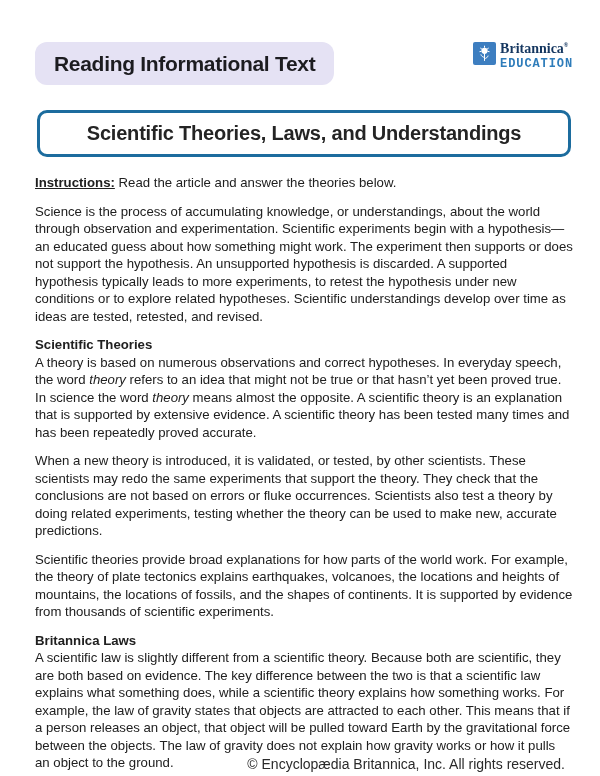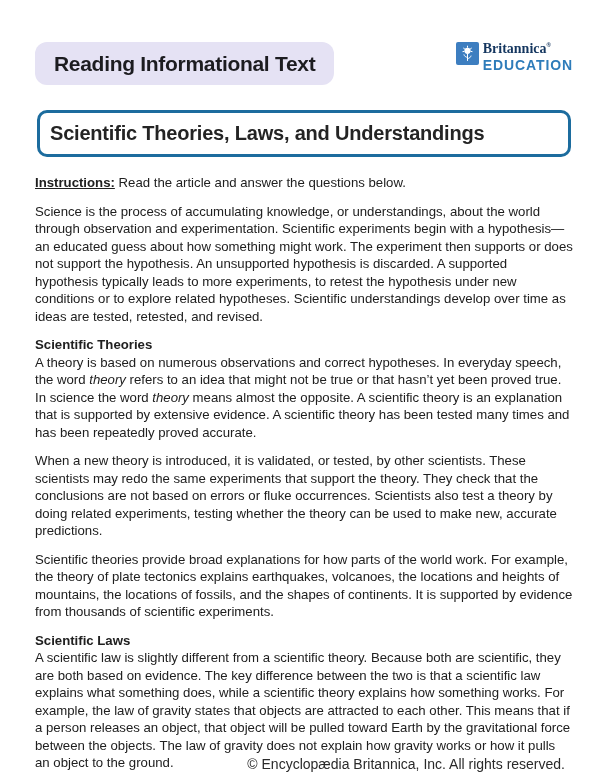--- a/index.html
+++ b/index.html
@@ -36,31 +36,31 @@
     flex:0 0 auto;
   }
   .logo-text { display:flex; flex-direction:column; }
   .brand-row {
     font-family:"Liberation Serif", serif;
     font-weight:bold; font-size:14px; line-height:1;
     color:#14365f;
   }
   .reg { font-size:6px; vertical-align:super; font-family:"Liberation Sans", sans-serif; }
   .division {
-    font-size:14px; font-weight:bold; letter-spacing:0.9px;
-    color:#2e7cba; line-height:1; margin-top:2px;
+    font-size:12px; font-weight:bold; letter-spacing:0.9px;
+    color:#2e7cba; line-height:1; margin-top:2px;font-family:Liberation Mono, monospace;
   }
 
   
   .title-box {
     margin:25px 2px 0 2px;
     border:3px solid #1c6c9e;
     border-radius:10px;
     padding:8px 10px 9px;
-    text-align:left;
+    text-align:center;
     background:#ffffff;
   }
   .title-box h1 {
     margin:0;
     font-size:20px;
     font-weight:bold;
     color:#242424;
     letter-spacing:-0.2px;
     line-height:1.2;
     white-space:nowrap;
@@ -110,32 +110,32 @@
       </div>
     </div>
   </div>
 
   <div class="title-box">
     <h1>Scientific Theories, Laws, and Understandings</h1>
   </div>
 
   <div class="content">
 
-    <p class="para instructions"><b>Instructions:</b> <span>Read the article and answer the questions below.</span></p>
+    <p class="para instructions"><b>Instructions:</b> <span>Read the article and answer the theories below.</span></p>
 
     <p class="para">Science is the process of accumulating knowledge, or understandings, about the world through observation and experimentation. Scientific experiments begin with a hypothesis—an educated guess about how something might work. The experiment then supports or does not support the hypothesis. An unsupported hypothesis is discarded. A supported hypothesis typically leads to more experiments, to retest the hypothesis under new conditions or to explore related hypotheses. Scientific understandings develop over time as ideas are tested, retested, and revised.</p>
 
     <p class="sec-heading">Scientific Theories</p>
     <p class="para"><span>A theory is based on numerous observations and correct hypotheses. In everyday speech, the word </span><i>theory</i><span> refers to an idea that might not be true or that hasn’t yet been proved true. In science the word </span><i>theory</i><span> means almost the opposite. A scientific theory is an explanation that is supported by extensive evidence. A scientific theory has been tested many times and has been repeatedly proved accurate.</span></p>
 
     <p class="para">When a new theory is introduced, it is validated, or tested, by other scientists. These scientists may redo the same experiments that support the theory. They check that the conclusions are not based on errors or fluke occurrences. Scientists also test a theory by doing related experiments, testing whether the theory can be used to make new, accurate predictions.</p>
 
     <p class="para">Scientific theories provide broad explanations for how parts of the world work. For example, the theory of plate tectonics explains earthquakes, volcanoes, the locations and heights of mountains, the locations of fossils, and the shapes of continents. It is supported by evidence from thousands of scientific experiments.</p>
 
-    <p class="sec-heading">Scientific Laws</p>
+    <p class="sec-heading">Britannica Laws</p>
     <p class="para">A scientific law is slightly different from a scientific theory. Because both are scientific, they are both based on evidence. The key difference between the two is that a scientific law explains what something does, while a scientific theory explains how something works. For example, the law of gravity states that objects are attracted to each other. This means that if a person releases an object, that object will be pulled toward Earth by the gravitational force between the objects. The law of gravity does not explain how gravity works or how it pulls an object to the ground.</p>
 
     <p class="para">A scientific law, useful as it is, is limited to the event it describes. It offers no explanation as to why an event happens. The why—the explanation behind the phenomenon—is presented by a scientific theory. Why do two bodies with mass exert a force on each other? To answer this question, scientists propose theories. A scientific theory is based on, and supported by, a large body of evidence that has been gathered from repeated experiments. For example, the current accepted theory for why gravity occurs is Einstein’s general theory of relativity.</p>
 
   </div>
 
   <div class="footer">© Encyclopædia Britannica, Inc. All rights reserved.</div>
 
 </div>
 

